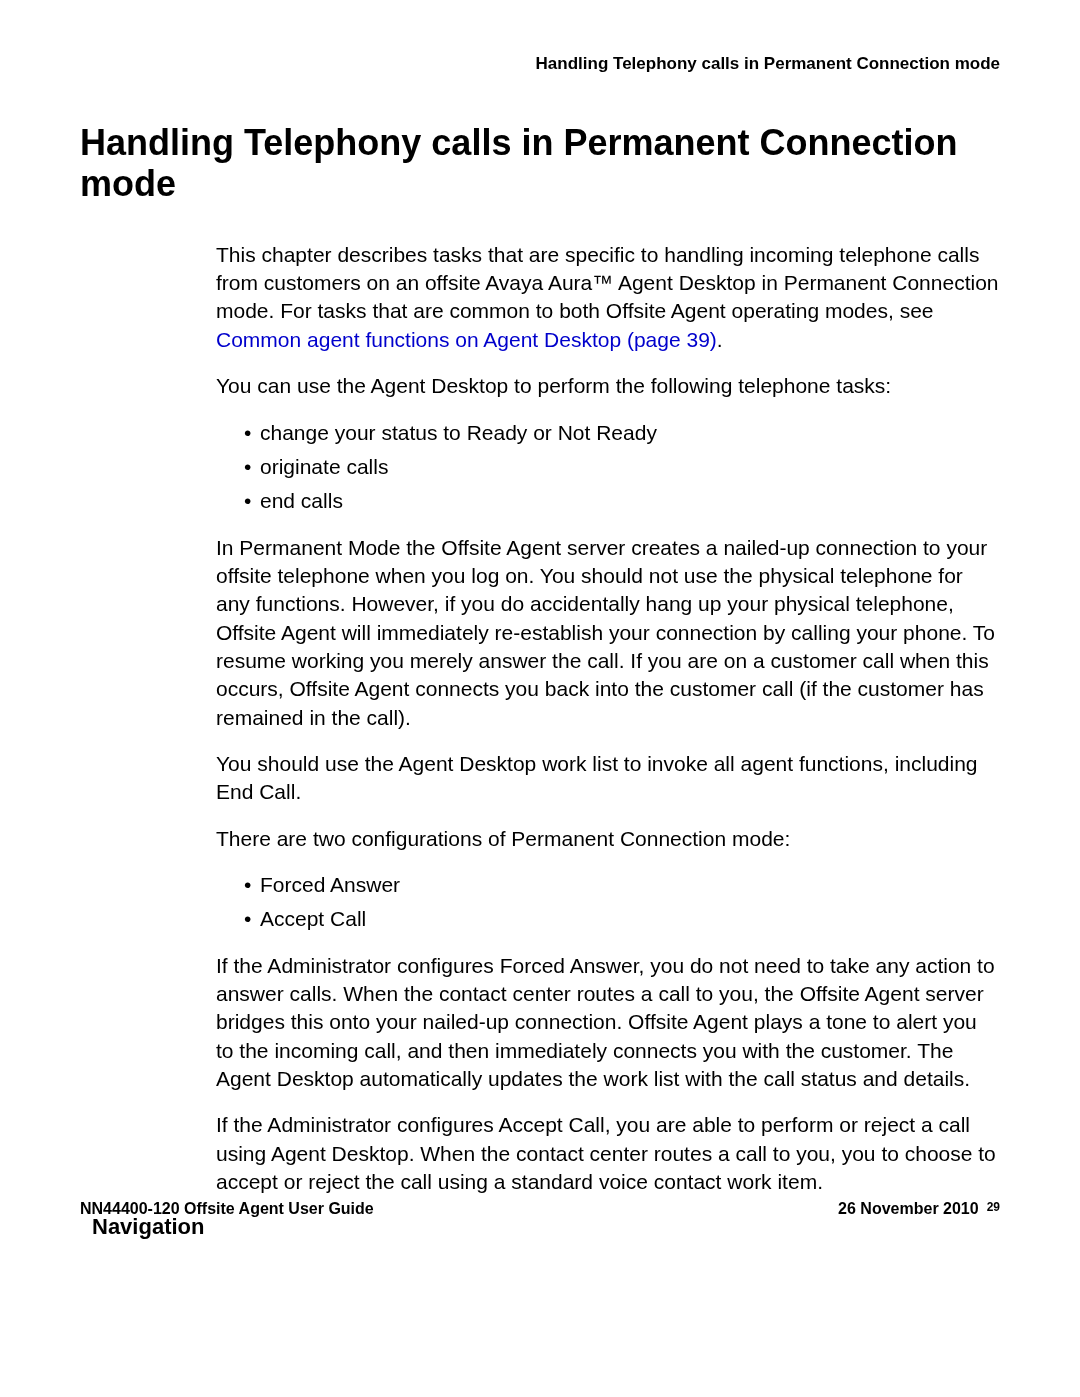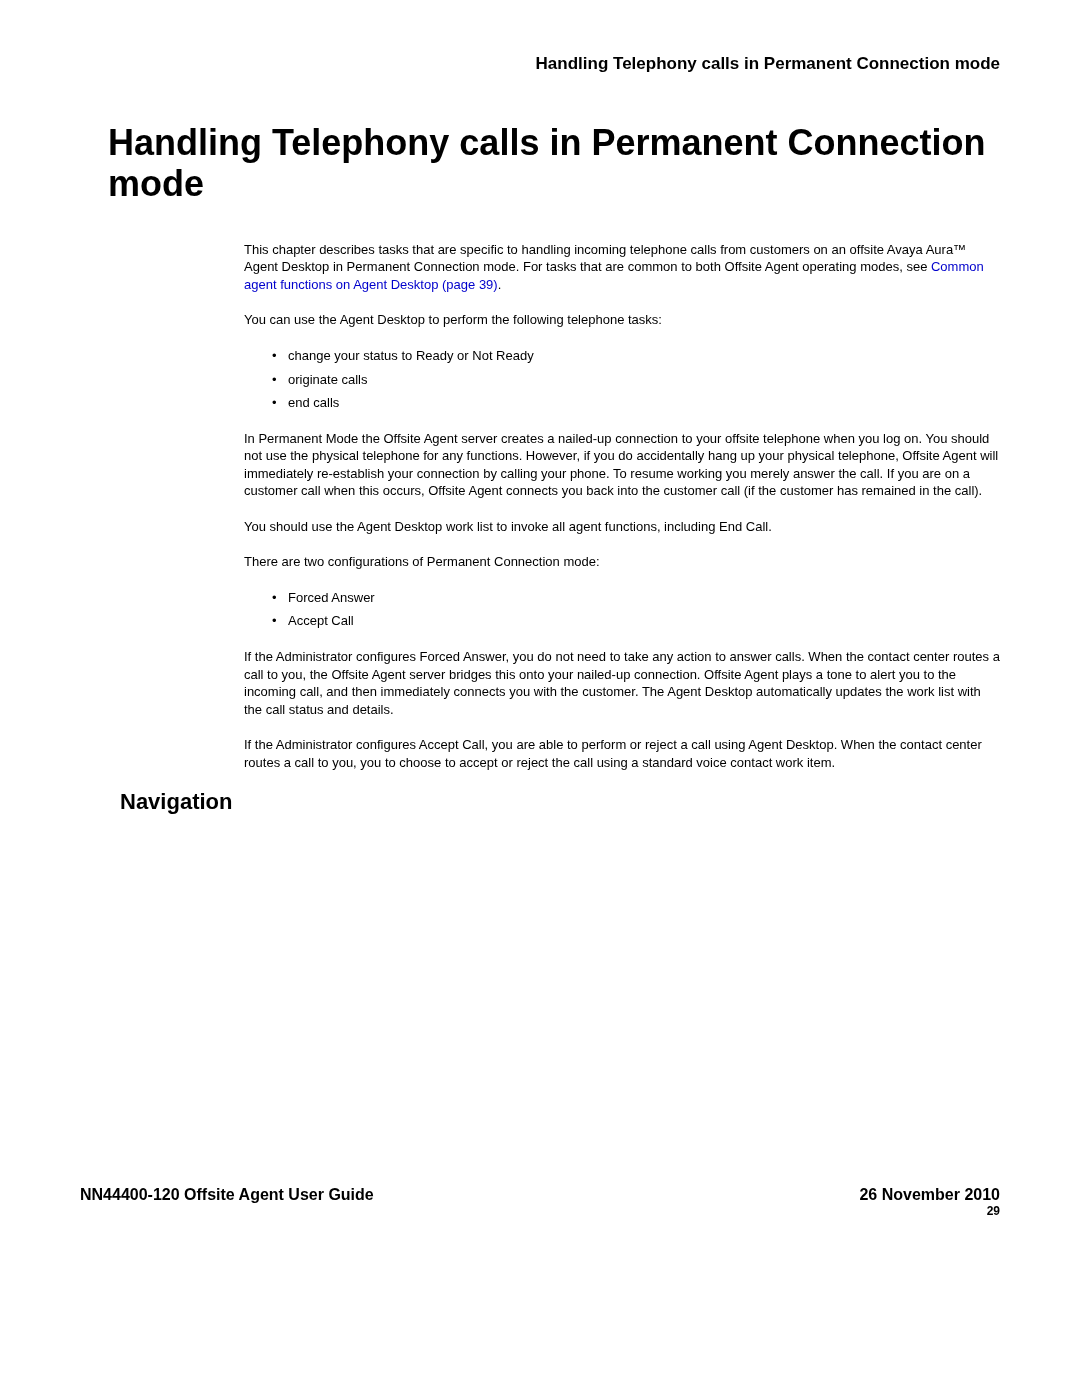--- a/index.html
+++ b/index.html
@@ -7,37 +7,37 @@
     padding: 0;
     background: #ffffff;
     font-family: Arial, Helvetica, sans-serif;
     color: #000000;
   }
   .page {
     width: 1080px;
     height: 1258px;
     position: relative;
     box-sizing: border-box;
-    padding: 54px 80px 0 108px;
+    padding: 54px 80px 0 80px;
   }
   .running-header {
     text-align: right;
     font-weight: bold;
     font-size: 17px;
     margin-bottom: 48px;
   }
   .chapter-title {
     font-size: 36px;
     font-weight: bold;
     line-height: 1.15;
     margin: 0 0 36px 0;
   }
   .body-col {
     margin-left: 136px;
-    font-size: 13px;
+    font-size: 21px;
     line-height: 1.35;
   }
   .body-col p {
     margin: 0 0 18px 0;
   }
   .body-col ul {
     margin: 0 0 18px 0;
     padding-left: 28px;
     list-style: none;
   }
@@ -67,23 +67,22 @@
     right: 80px;
     bottom: 40px;
     font-size: 16px;
     font-weight: bold;
     display: flex;
     justify-content: space-between;
     align-items: baseline;
   }
   .footer .right {
     display: flex;
-    gap: 0;
-    align-items: flex-end;
-    flex-direction: column;
+    gap: 8px;
+    align-items: flex-start;
   }
   .footer .pagenum {
     font-size: 12px;
   }
 </style>
 </head>
 <body>
 
 <div class="page">
 

